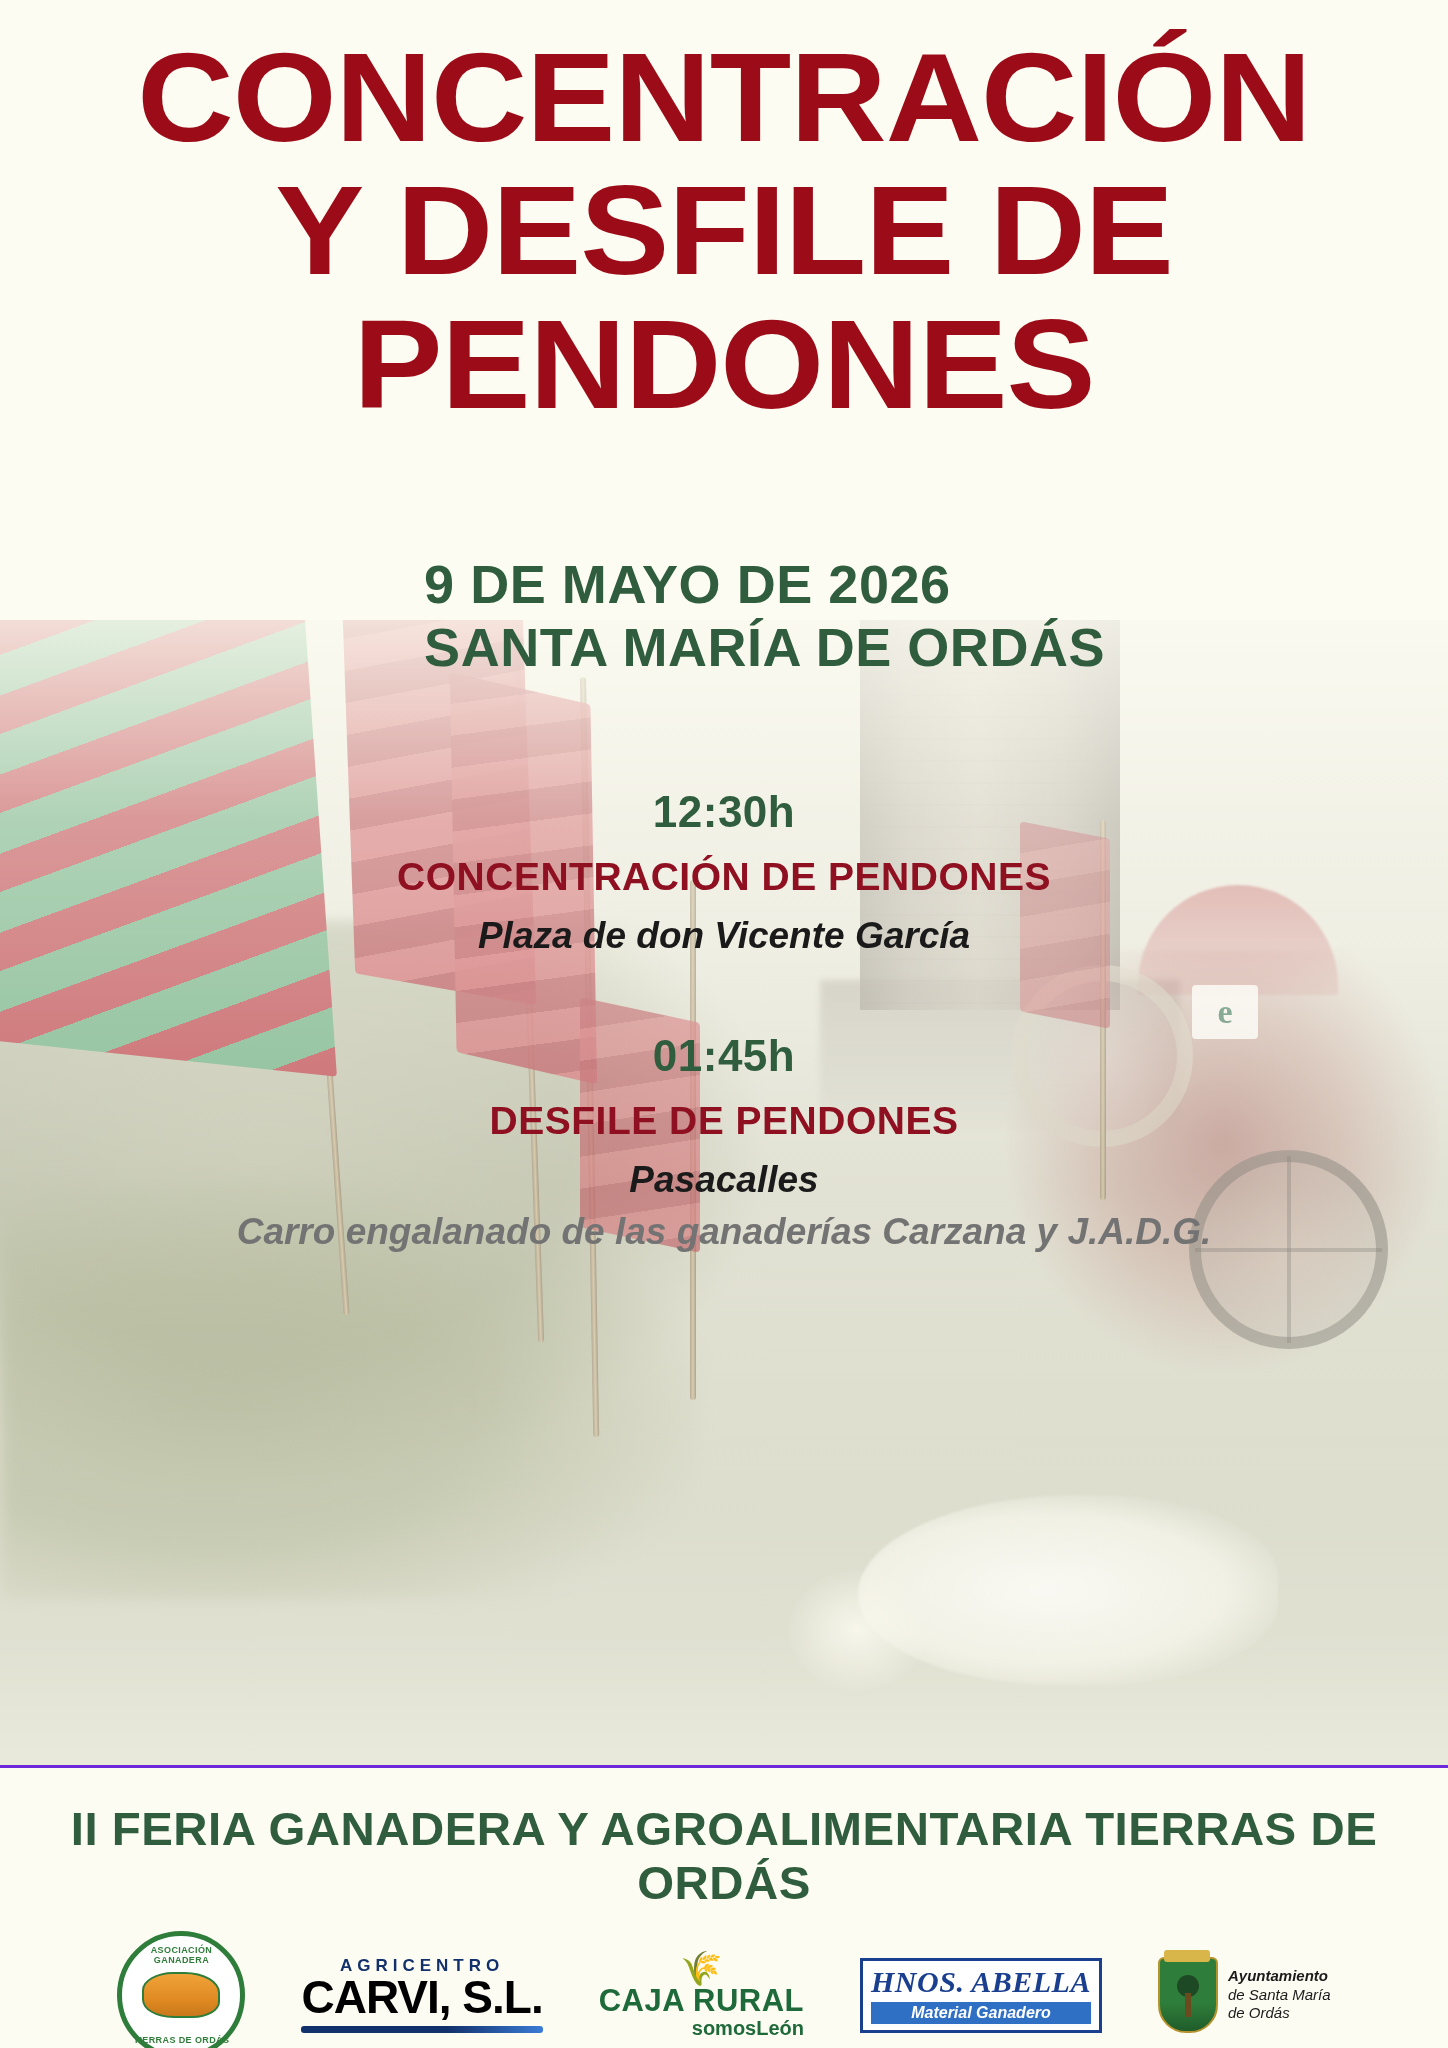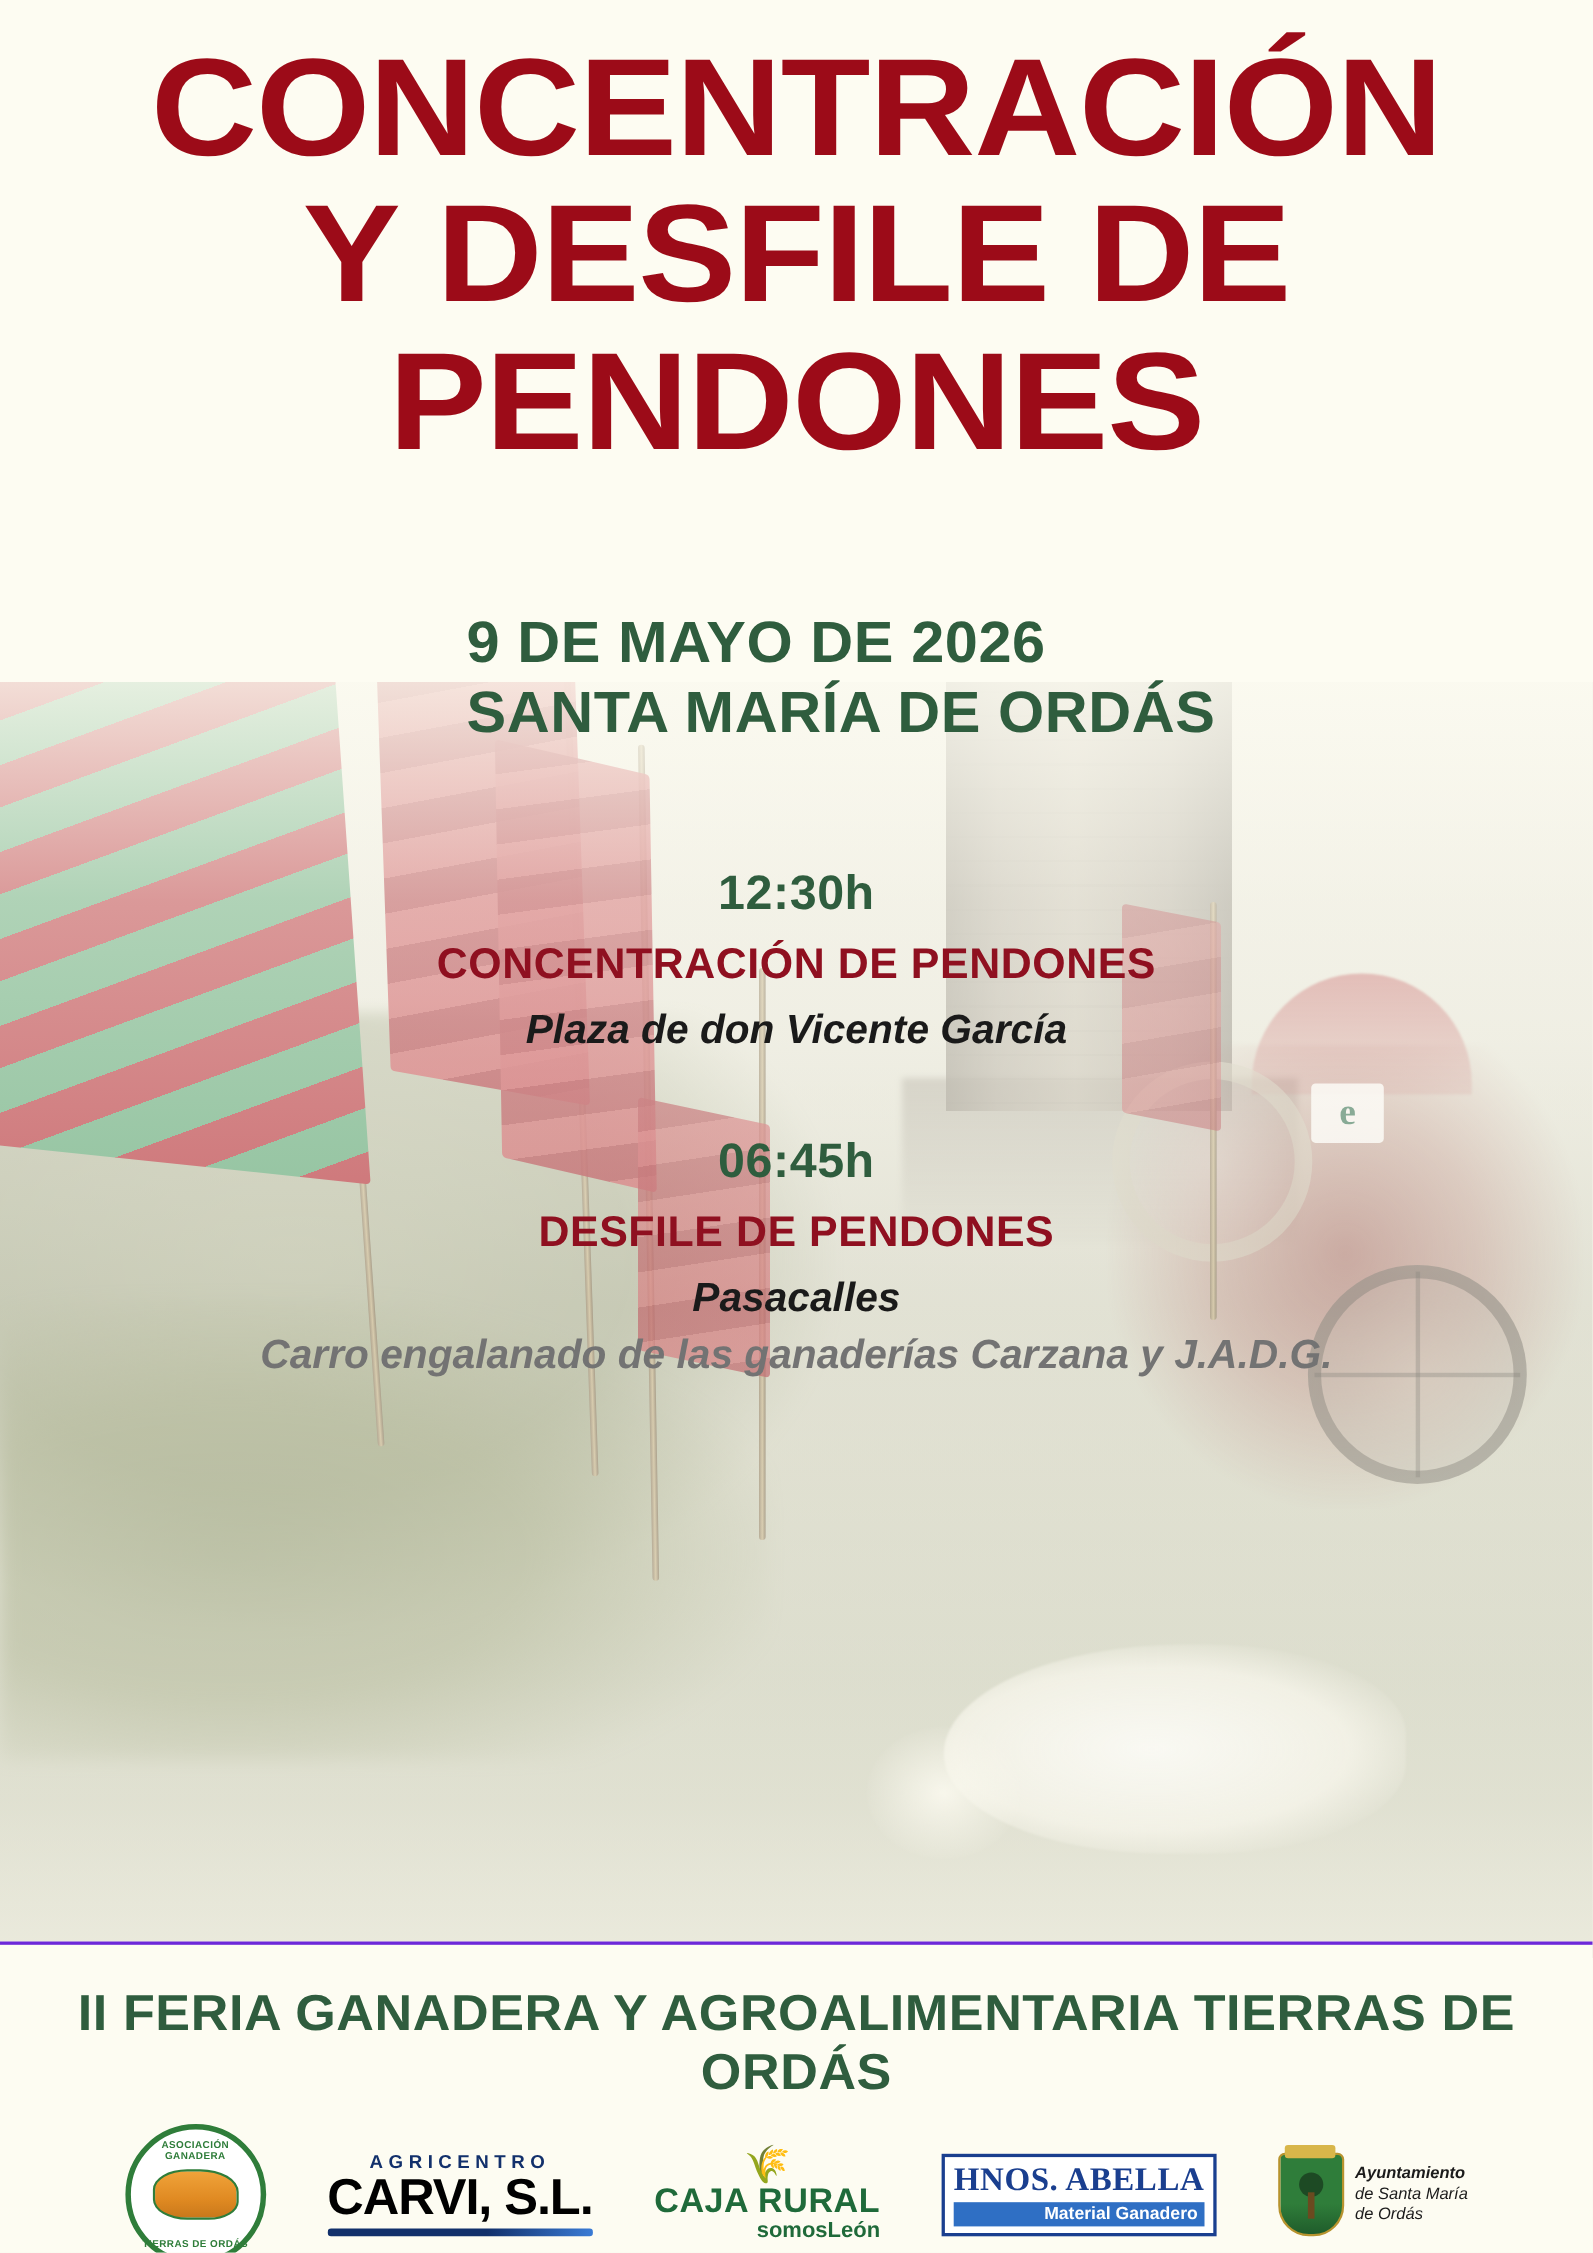--- a/index.html
+++ b/index.html
@@ -387,21 +387,22 @@
     color: #1f6a3a;
     font-weight: bold;
     text-align: right;
   }
 
   
   .sp-abella {
     border: 3px solid #1a3f8f;
     background: #ffffff;
     padding: 4px 8px 6px;
-    text-align: right;
+    text-align: center;
+    font-style: italic;
   }
   .sp-abella .ab1 {
     font-size: 30px;
     font-weight: bold;
     color: #1a3f8f;
     font-family: "Liberation Serif", serif;
     letter-spacing: 0.5px;
   }
   .sp-abella .ab2 {
     margin-top: 3px;
@@ -519,21 +520,21 @@
 
     <div class="schedule">
 
       <div class="slot">
         <div class="slot-time">12:30h</div>
         <div class="slot-title">CONCENTRACIÓN DE PENDONES</div>
         <div class="slot-sub">Plaza de don Vicente García</div>
       </div>
 
       <div class="slot">
-        <div class="slot-time">06:45h</div>
+        <div class="slot-time">01:45h</div>
         <div class="slot-title">DESFILE DE PENDONES</div>
         <div class="slot-sub">Pasacalles</div>
         <div class="slot-sub2">Carro engalanado de las ganaderías Carzana y J.A.D.G.</div>
       </div>
 
     </div>
   </div>
 
   <div class="footer">
     <div class="footer-title">II FERIA GANADERA Y AGROALIMENTARIA TIERRAS DE ORDÁS</div>

